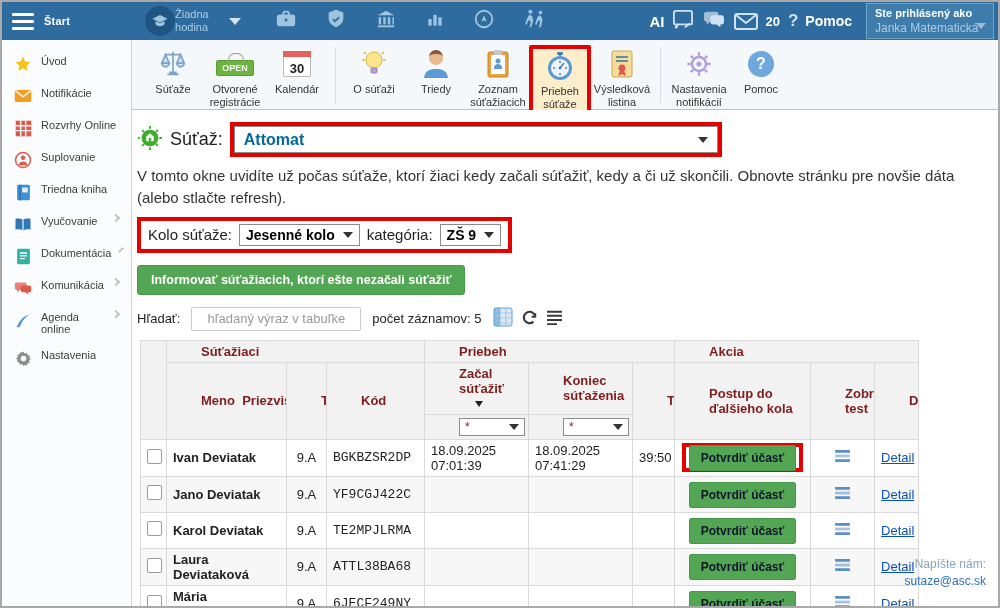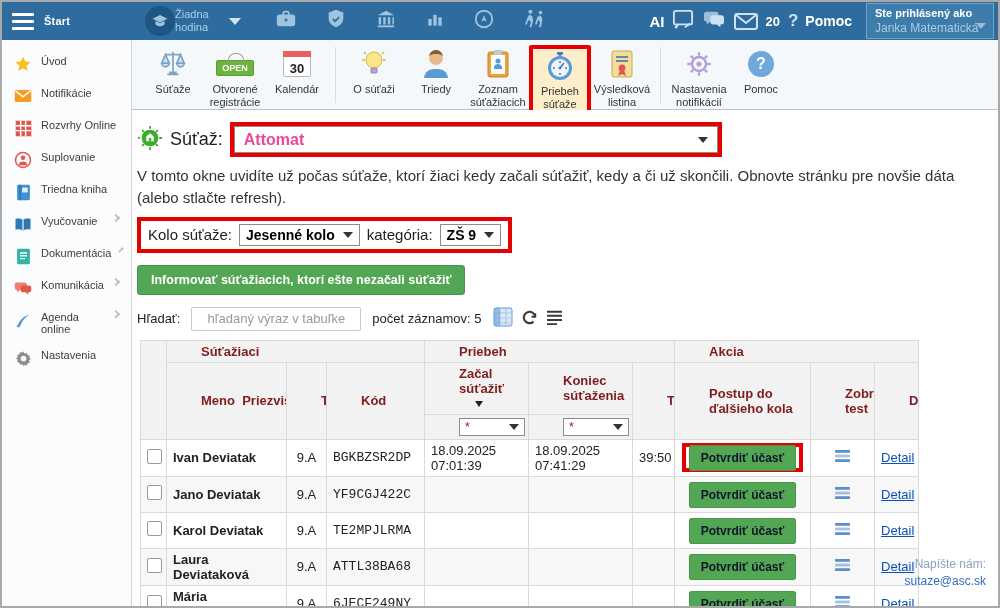--- a/index.html
+++ b/index.html
@@ -65,21 +65,21 @@
   .cal-wrap { position:relative; display:flex; align-items:center; justify-content:center; }
   .qmark-circle { width:26px; height:26px; border-radius:50%; background:#6fa8dc; color:#fff; font-size:16px; font-weight:bold; display:flex; align-items:center; justify-content:center; }
 
   
   .main { position:absolute; left:130px; top:108px; right:0; bottom:0; background:#fff; padding:10px 8px 0 5px; }
 
   .comp-row { display:flex; align-items:center; gap:7px; margin:2px 0 8px 0; }
   .comp-label { font-size:18px; color:#222; }
   .red4 { border:4px solid #e60000; }
   .fake-select { background:#fff; border:1px solid #8b8b8b; display:flex; align-items:center; justify-content:space-between; cursor:pointer; }
-  .big-select { width:484px; height:27px; padding:0 9px; font-size:16px; font-weight:bold; color:#ec4899; }
+  .big-select { width:484px; height:27px; padding:0 9px; font-size:16px; font-weight:bold; color:#0369a1; }
   .sel-arrow { width:0; height:0; border-left:5px solid transparent; border-right:5px solid transparent; border-top:6px solid #333; }
 
   .desc { font-size:15px; color:#333; max-width:866px; line-height:1.45; margin:0 0 8px 0; }
 
   .round-box { display:inline-flex; align-items:center; gap:7px; border:4px solid #e60000; padding:3px 7px; margin:0 0 8px 0; }
   .round-box .rlabel { font-size:15px; color:#222; }
   .small-select { padding:2px 6px; font-size:14px; font-weight:bold; gap:8px; display:inline-flex; }
 
   .inform-btn { background:#53a653; border:1px solid #4a964a; color:#fff; font-weight:bold; font-size:12.5px; padding:7px 13px; border-radius:3px; display:inline-block; margin:4px 0 12px 0; cursor:pointer; }
 

